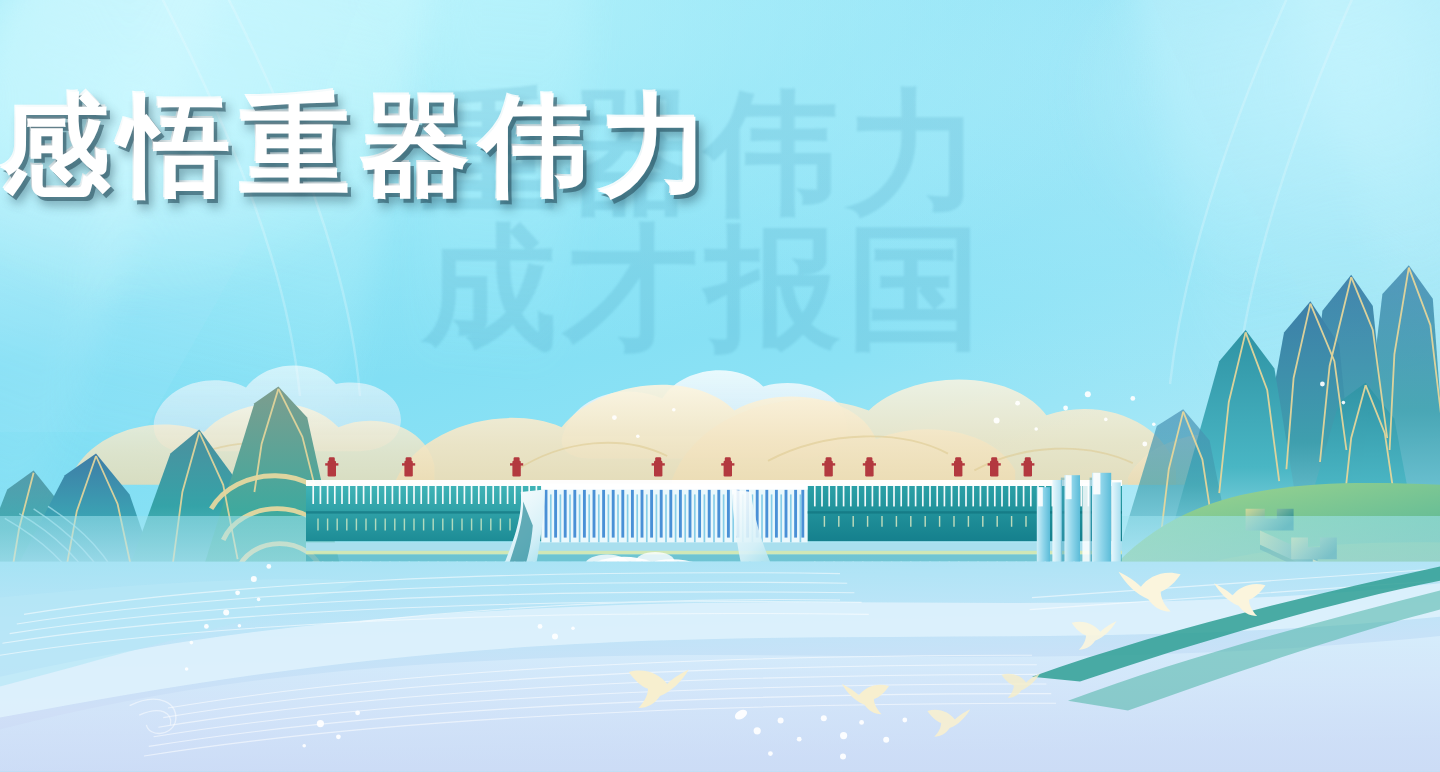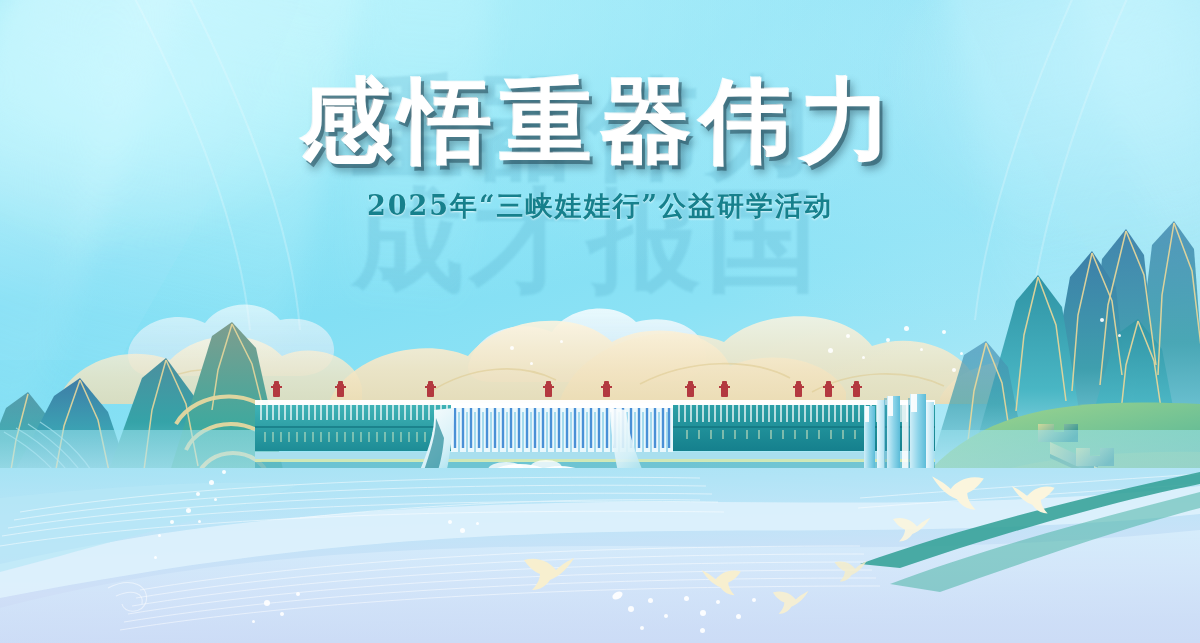--- a/index.html
+++ b/index.html
@@ -30,21 +30,21 @@
   .ghost{
     position:absolute;left:352px;top:70px;
     font-size:112px;font-weight:700;letter-spacing:6px;line-height:1.05;
     color:rgba(60,150,185,.18);white-space:nowrap;filter:blur(1px);
     font-family:"DejaVu Sans","Liberation Sans",sans-serif;
   }
   .ghost .l2{display:block;margin-top:-6px;}
   svg{display:block;overflow:visible;}
 
   
-  .titleblock{position:absolute;left:0;top:74px;width:1200px;text-align:center;pointer-events:none;}
+  .titleblock{position:absolute;left:0;top:74px;width:1200px;text-align:left;pointer-events:none;}
   .title-line{
     font-family:"DejaVu Sans","Liberation Sans",sans-serif;
     font-weight:700;font-size:92px;line-height:96px;letter-spacing:8px;
     color:#ffffff;
     text-shadow:
        3px 4px 0 rgba(34,72,88,.55),
        5px 7px 9px rgba(24,60,76,.45),
       -1px -1px 0 rgba(255,255,255,.9);
     white-space:nowrap;
   }
@@ -733,16 +733,15 @@
   </svg>
   <svg class="abs" style="left:890px;top:512px;" width="42" height="32" viewBox="0 0 56 40">
     <path d="M4 8 C 18 4, 30 10, 36 18 C 42 12, 50 8, 54 6 C 48 16, 40 24, 30 28 C 26 34, 20 38, 12 38 C 18 32, 20 26, 20 22 C 14 20, 8 14, 4 8 Z" fill="#fbf5dd" opacity=".9"></path>
   </svg>
   <svg class="abs" style="left:832px;top:556px;" width="36" height="28" viewBox="0 0 56 40">
     <path d="M4 8 C 18 4, 30 10, 36 18 C 42 12, 50 8, 54 6 C 48 16, 40 24, 30 28 C 26 34, 20 38, 12 38 C 18 32, 20 26, 20 22 C 14 20, 8 14, 4 8 Z" fill="#f6eec8" opacity=".8"></path>
   </svg>
 
   <div class="titleblock">
     <div class="title-line">感悟重器伟力</div>
-    <div class="subtitle">2025年“三峡娃娃行”公益研学活动</div>
   </div>
 
 </div>
 
 </body></html>

